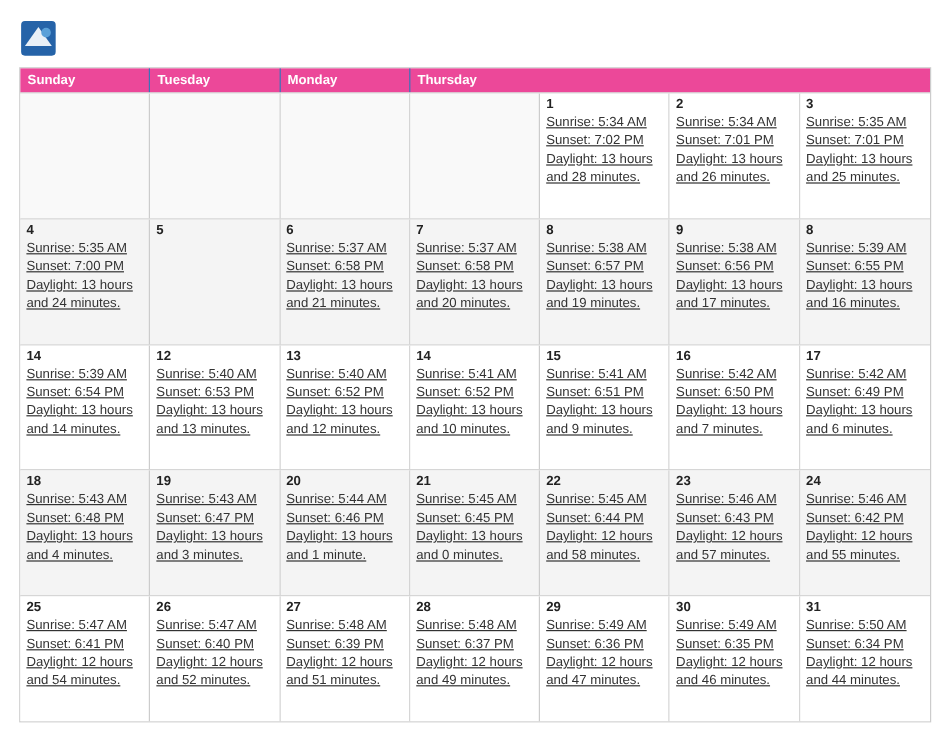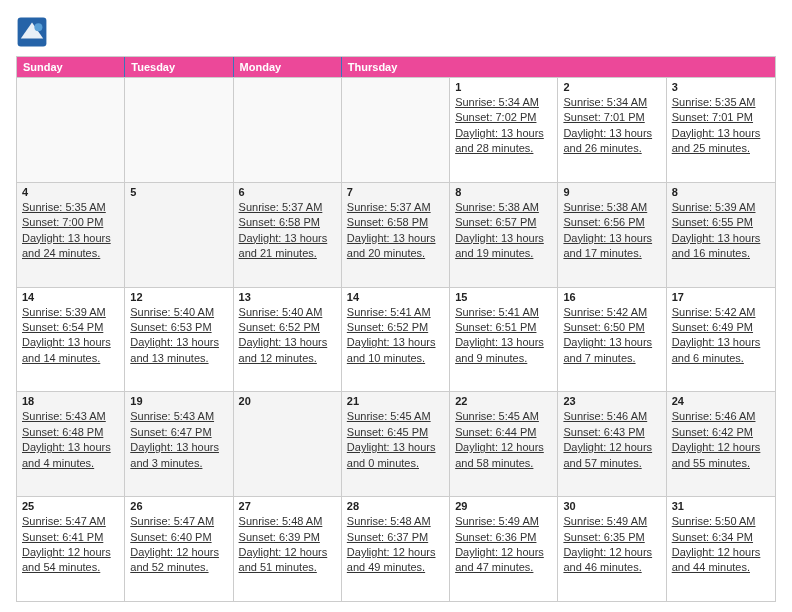--- a/index.html
+++ b/index.html
@@ -223,20 +223,21 @@
           <div class="cal-cell shaded">
             <div class="day-num">18</div>
             <div class="day-info">Sunrise: 5:43 AM<br>Sunset: 6:48 PM<br>Daylight: 13 hours and 4 minutes.</div>
           </div>
           <div class="cal-cell shaded">
             <div class="day-num">19</div>
             <div class="day-info">Sunrise: 5:43 AM<br>Sunset: 6:47 PM<br>Daylight: 13 hours and 3 minutes.</div>
           </div>
           <div class="cal-cell shaded">
             <div class="day-num">20</div>
+            <div class="day-info">Sunrise: 5:44 AM<br>Sunset: 6:46 PM<br>Daylight: 13 hours and 1 minute.</div>
           </div>
           <div class="cal-cell shaded">
             <div class="day-num">21</div>
             <div class="day-info">Sunrise: 5:45 AM<br>Sunset: 6:45 PM<br>Daylight: 13 hours and 0 minutes.</div>
           </div>
           <div class="cal-cell shaded">
             <div class="day-num">22</div>
             <div class="day-info">Sunrise: 5:45 AM<br>Sunset: 6:44 PM<br>Daylight: 12 hours and 58 minutes.</div>
           </div>
           <div class="cal-cell shaded">

